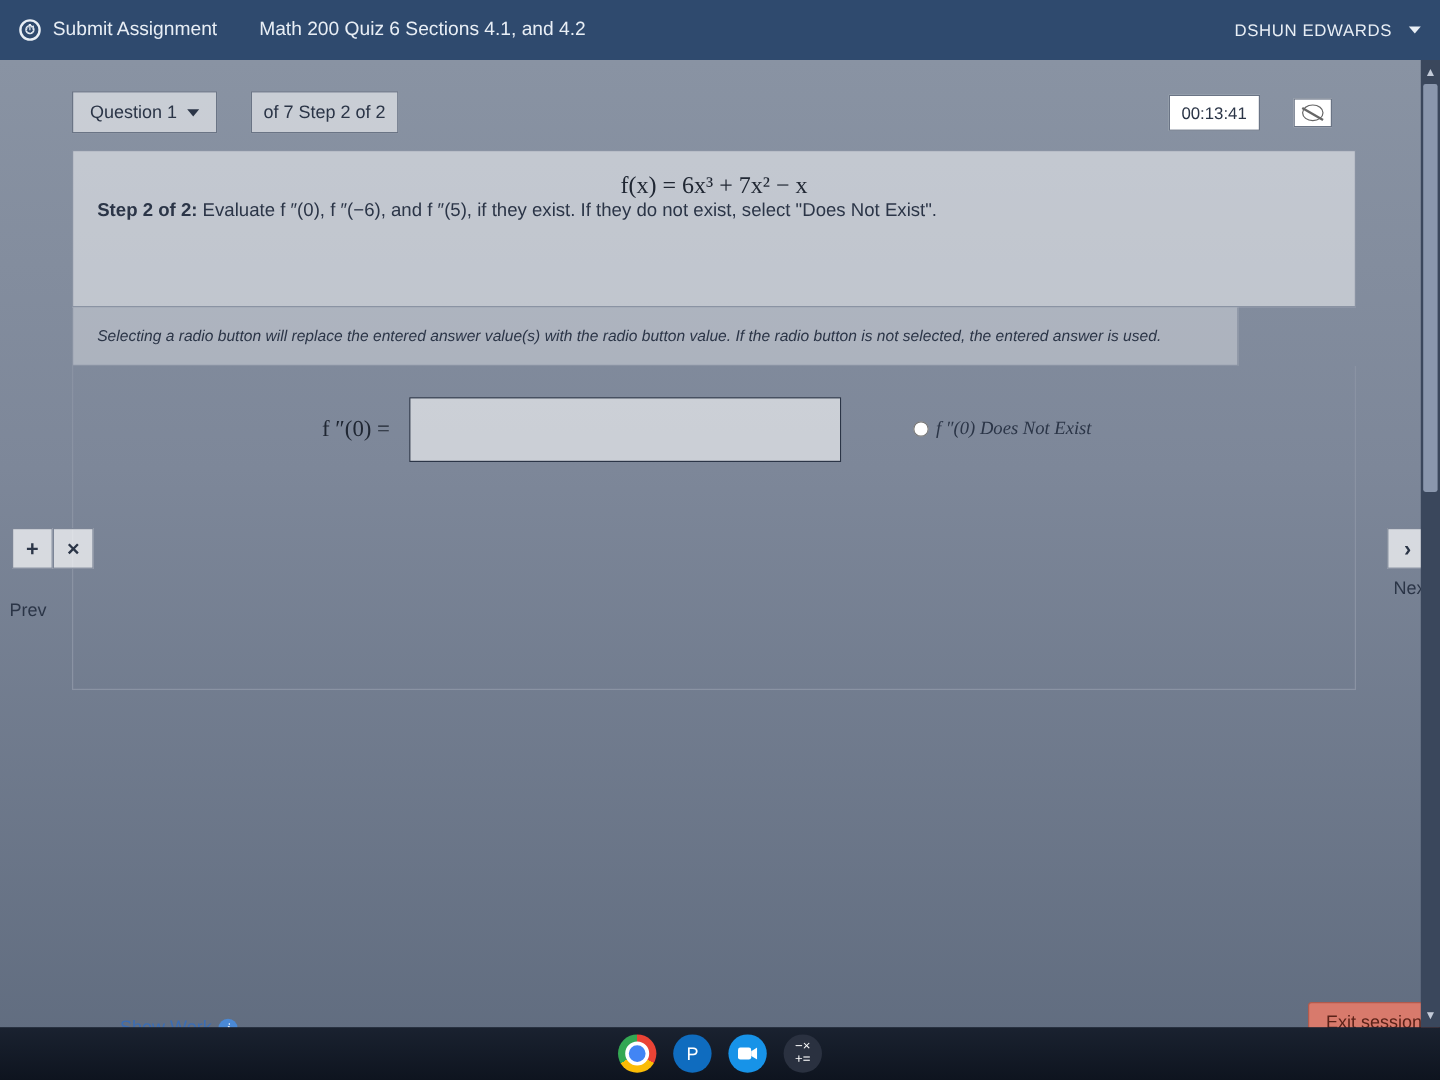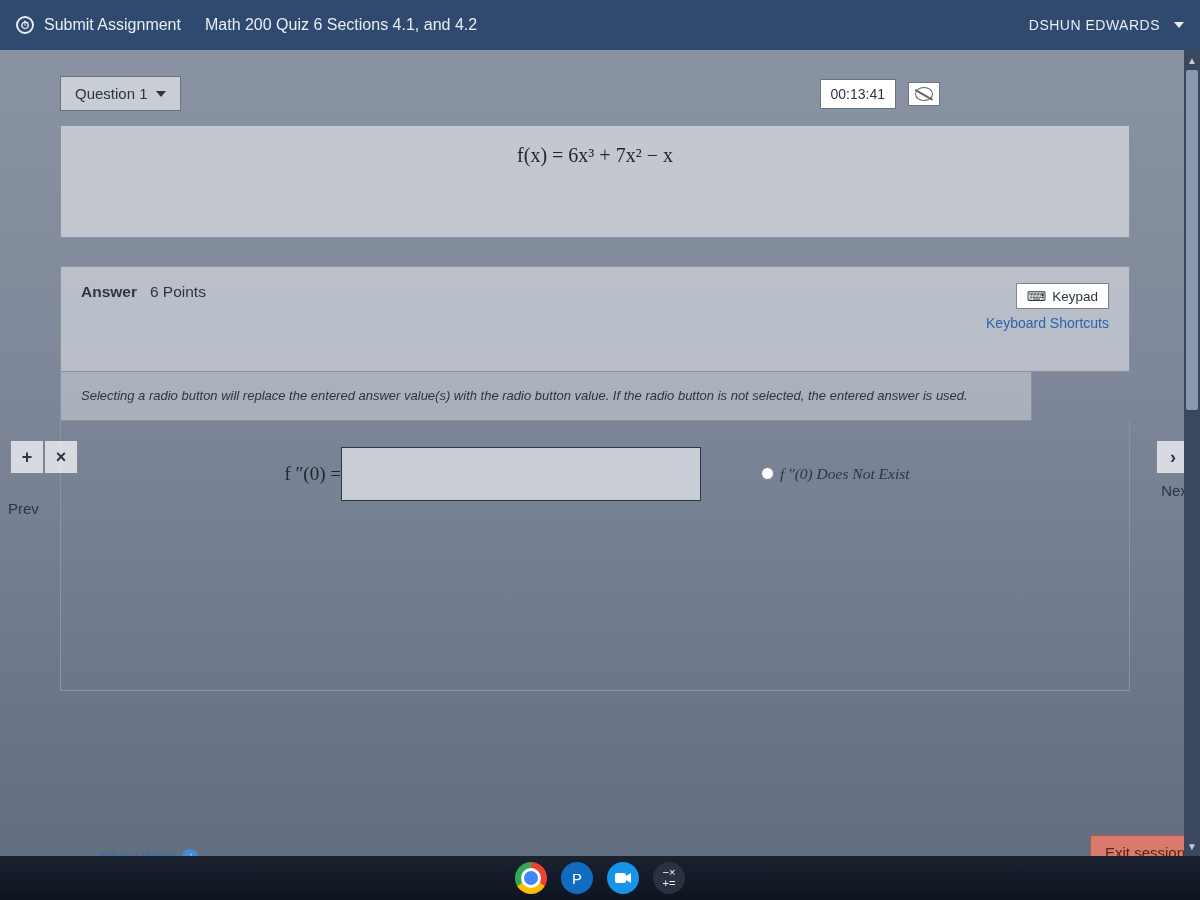--- a/index.html
+++ b/index.html
@@ -19,43 +19,43 @@
     align-items: center;
     padding: 0 16px;
     font-size: 16px;
   }
   .topbar .icon-circle {
     width: 18px; height: 18px; border: 2px solid #e8eef5; border-radius: 50%;
     display: inline-flex; align-items: center; justify-content: center;
     margin-right: 10px; font-size: 11px; font-weight: bold;
   }
   .topbar .submit { margin-right: 20px; }
-  .topbar .title { margin-left: 4px; }
+  .topbar .title { margin-left: 15px; }
   .topbar .spacer { flex: 1; }
   .topbar .user {
     font-size: 14px; letter-spacing: 0.5px;
     display: flex; align-items: center; gap: 14px;
   }
   .caret-down {
     width: 0; height: 0; border-left: 5px solid transparent;
     border-right: 5px solid transparent; border-top: 6px solid #e8eef5;
   }
 
   .content-wrap {
     position: absolute;
     top: 50px; left: 0; right: 0; bottom: 0;
     background: linear-gradient(180deg, #8993a3 0%, #7d8799 40%, #5f6b7e 100%);
     padding: 26px 0 0 60px;
   }
 
   .question-header {
     display: flex;
     align-items: center;
-    gap: 12px;
-    width: 880px;
+    gap: 28px;
+    width: 1050px;
   }
   .qbox {
     background: rgba(255,255,255,0.55);
     border: 1px solid #6a7485;
     color: #2b3547;
     padding: 8px 14px;
     font-size: 15px;
     display: flex; align-items: center; gap: 8px;
   }
   .qbox.small { padding: 8px 10px; }
@@ -149,21 +149,21 @@
     left: 0; width: 100%;
     display: flex; align-items: center;
   }
   .row1 { top: 26px; }
   .row2 { top: 124px; }
   .row3 { top: 210px; }
 
   .math-label {
     font-family: "Cambria Math", "Times New Roman", serif;
     font-size: 19px; color: #202733;
-    width: 280px; text-align: right; 
+    width: 280px; text-align: right; padding-right: 16px;
   }
   .answer-input {
     width: 360px; height: 54px;
     border: 1.5px solid #2b3547;
     background: rgba(255,255,255,0.6);
     font-size: 16px; padding: 4px 8px;
   }
   .row3 .answer-input { height: 44px; }
   .dne {
     margin-left: 60px;
@@ -291,48 +291,39 @@
   </span>
 </div>
 
 <div class="content-wrap">
 
   <div class="question-header">
     <div class="qbox">
       <span>Question 1</span>
       <span class="caret-down" style="border-top-color:#2b3547;"></span>
     </div>
+    <div class="qbox small">
+      <span>of 7 Step 2 of 2</span>
+    </div>
     <div style="flex:1"></div>
     <div class="timer-box">
       <span>00:13:41</span>
     </div>
     <div class="timer-box" style="padding:4px 6px;">
       <span class="hide-icon"></span>
     </div>
   </div>
 
   <div class="question-body">
     <div class="formula">f(x) = 6x³ + 7x² − x</div>
-  </div>
-
-  <div class="answer-block">
-    <div class="answer-head">
-      <div class="answer-label">
-        <strong>Answer</strong>
-        &nbsp;&nbsp;<span>6 Points</span>
-      </div>
-      <div class="answer-tools">
-        <button class="keypad-btn">
-          <span>⌨</span>
-          <span>Keypad</span>
-        </button>
-        <div class="shortcuts">Keyboard Shortcuts</div>
-      </div>
-    </div>
-  </div>
+    <div class="step-text">
+      <strong>Step 2 of 2:</strong><span> Evaluate f ″(0), f ″(−6), and f ″(5), if they exist. If they do not exist, select "Does Not Exist".</span>
+    </div>
+  </div>
+
 
   <div class="hint-row">Selecting a radio button will replace the entered answer value(s) with the radio button value. If the radio button is not selected, the entered answer is used.</div>
 
   <div class="inputs-area">
     <div class="input-row row1">
       <div class="math-label">f ″(0) =</div>
       <input class="answer-input" style="">
       <label class="dne">
         <input type="radio" style="">
         <span class="mathit">f ″(0) Does Not Exist</span>

